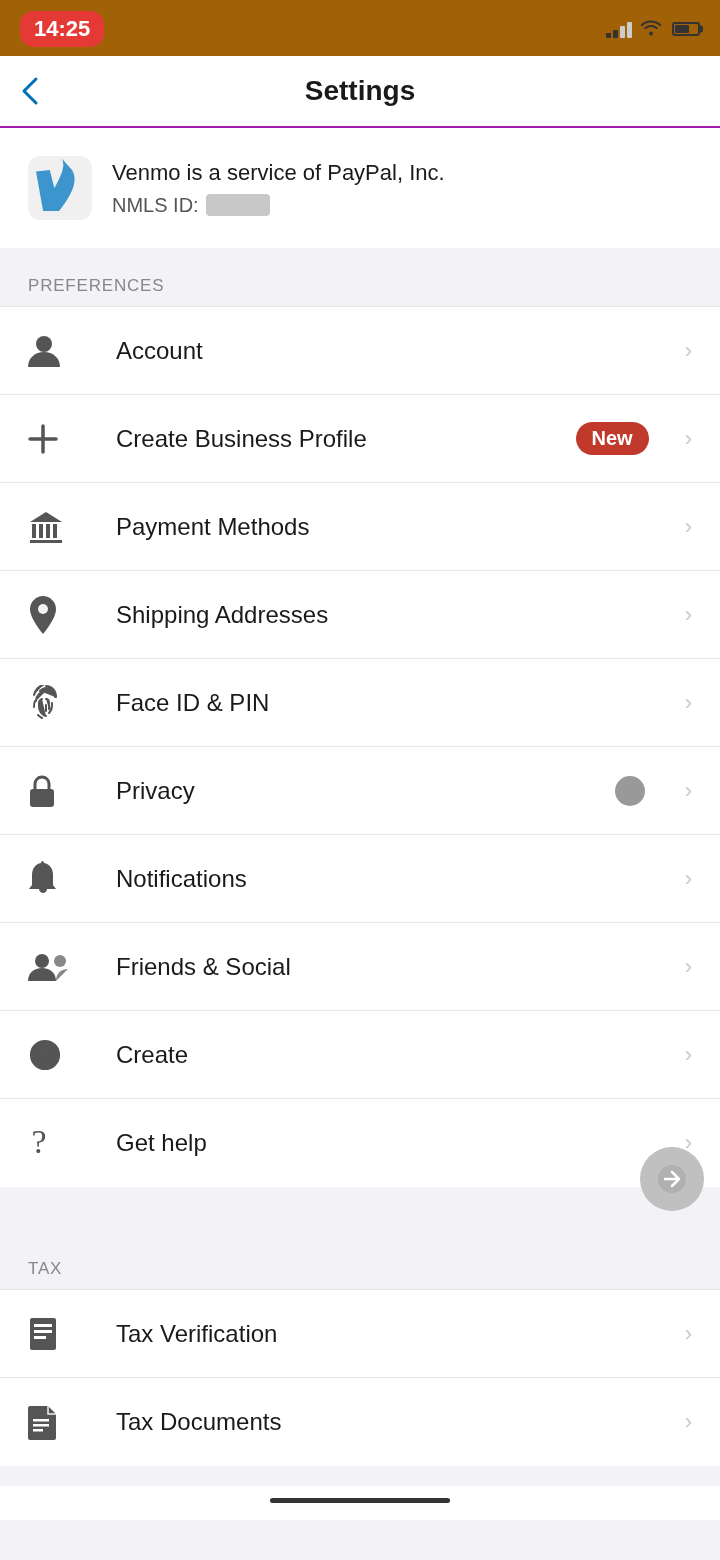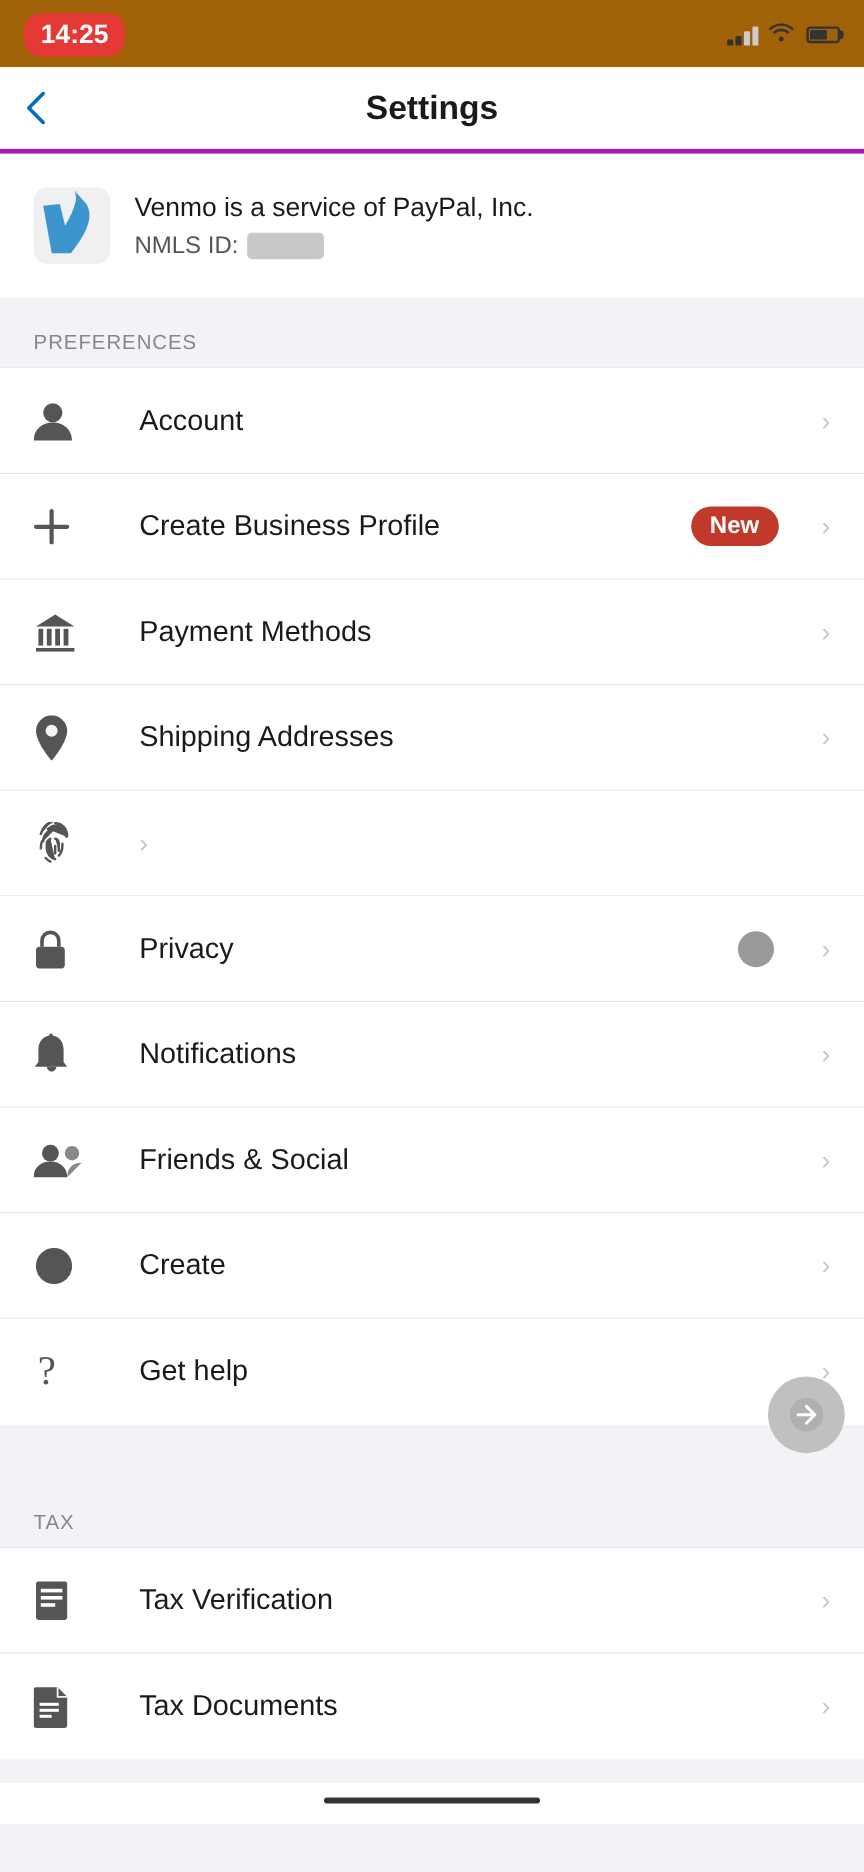--- a/index.html
+++ b/index.html
@@ -92,21 +92,21 @@
       border-radius: 1px;
     }
 
     
     .nav-header {
       display: flex;
       align-items: center;
       justify-content: center;
       background: #ffffff;
       padding: 16px 20px;
-      border-bottom: 4px solid #a21caf;
+      border-bottom: 2px solid #a21caf;
       position: relative;
       height: 72px;
     }
 
     .back-button {
       position: absolute;
       left: 20px;
       color: #0070ba;
       font-size: 28px;
       cursor: pointer;
@@ -401,20 +401,21 @@
         <path d="M18 14c2 0 3 2 3 4v6"></path>
         <path d="M14 14c-2 1-3 3-3 4v4c0 4 3 8 7 9"></path>
         <path d="M8 16c0-5 4-10 10-10"></path>
         <path d="M21 28c1-1 3-4 3-8v-2"></path>
         <path d="M18 20v6"></path>
         <path d="M28 12c0-6-4-11-10-11"></path>
         <path d="M6 22c0-2 0-4 1-6"></path>
         <path d="M10 30c1 1 2 2 4 3"></path>
       </svg>
     </div>
+    <span class="item-label">Face ID &amp; PIN</span>
     <span class="item-chevron">›</span>
   </div>
 
   <div class="settings-item">
     <div class="item-icon">
       <svg width="28" height="36" viewBox="0 0 28 36" fill="#555">
         <rect x="2" y="16" width="24" height="18" rx="3"></rect>
         <path d="M7 16v-5C7 7 10 4 14 4s7 3 7 7v5" stroke="#555" stroke-width="3" fill="none"></path>
       </svg>
     </div>

